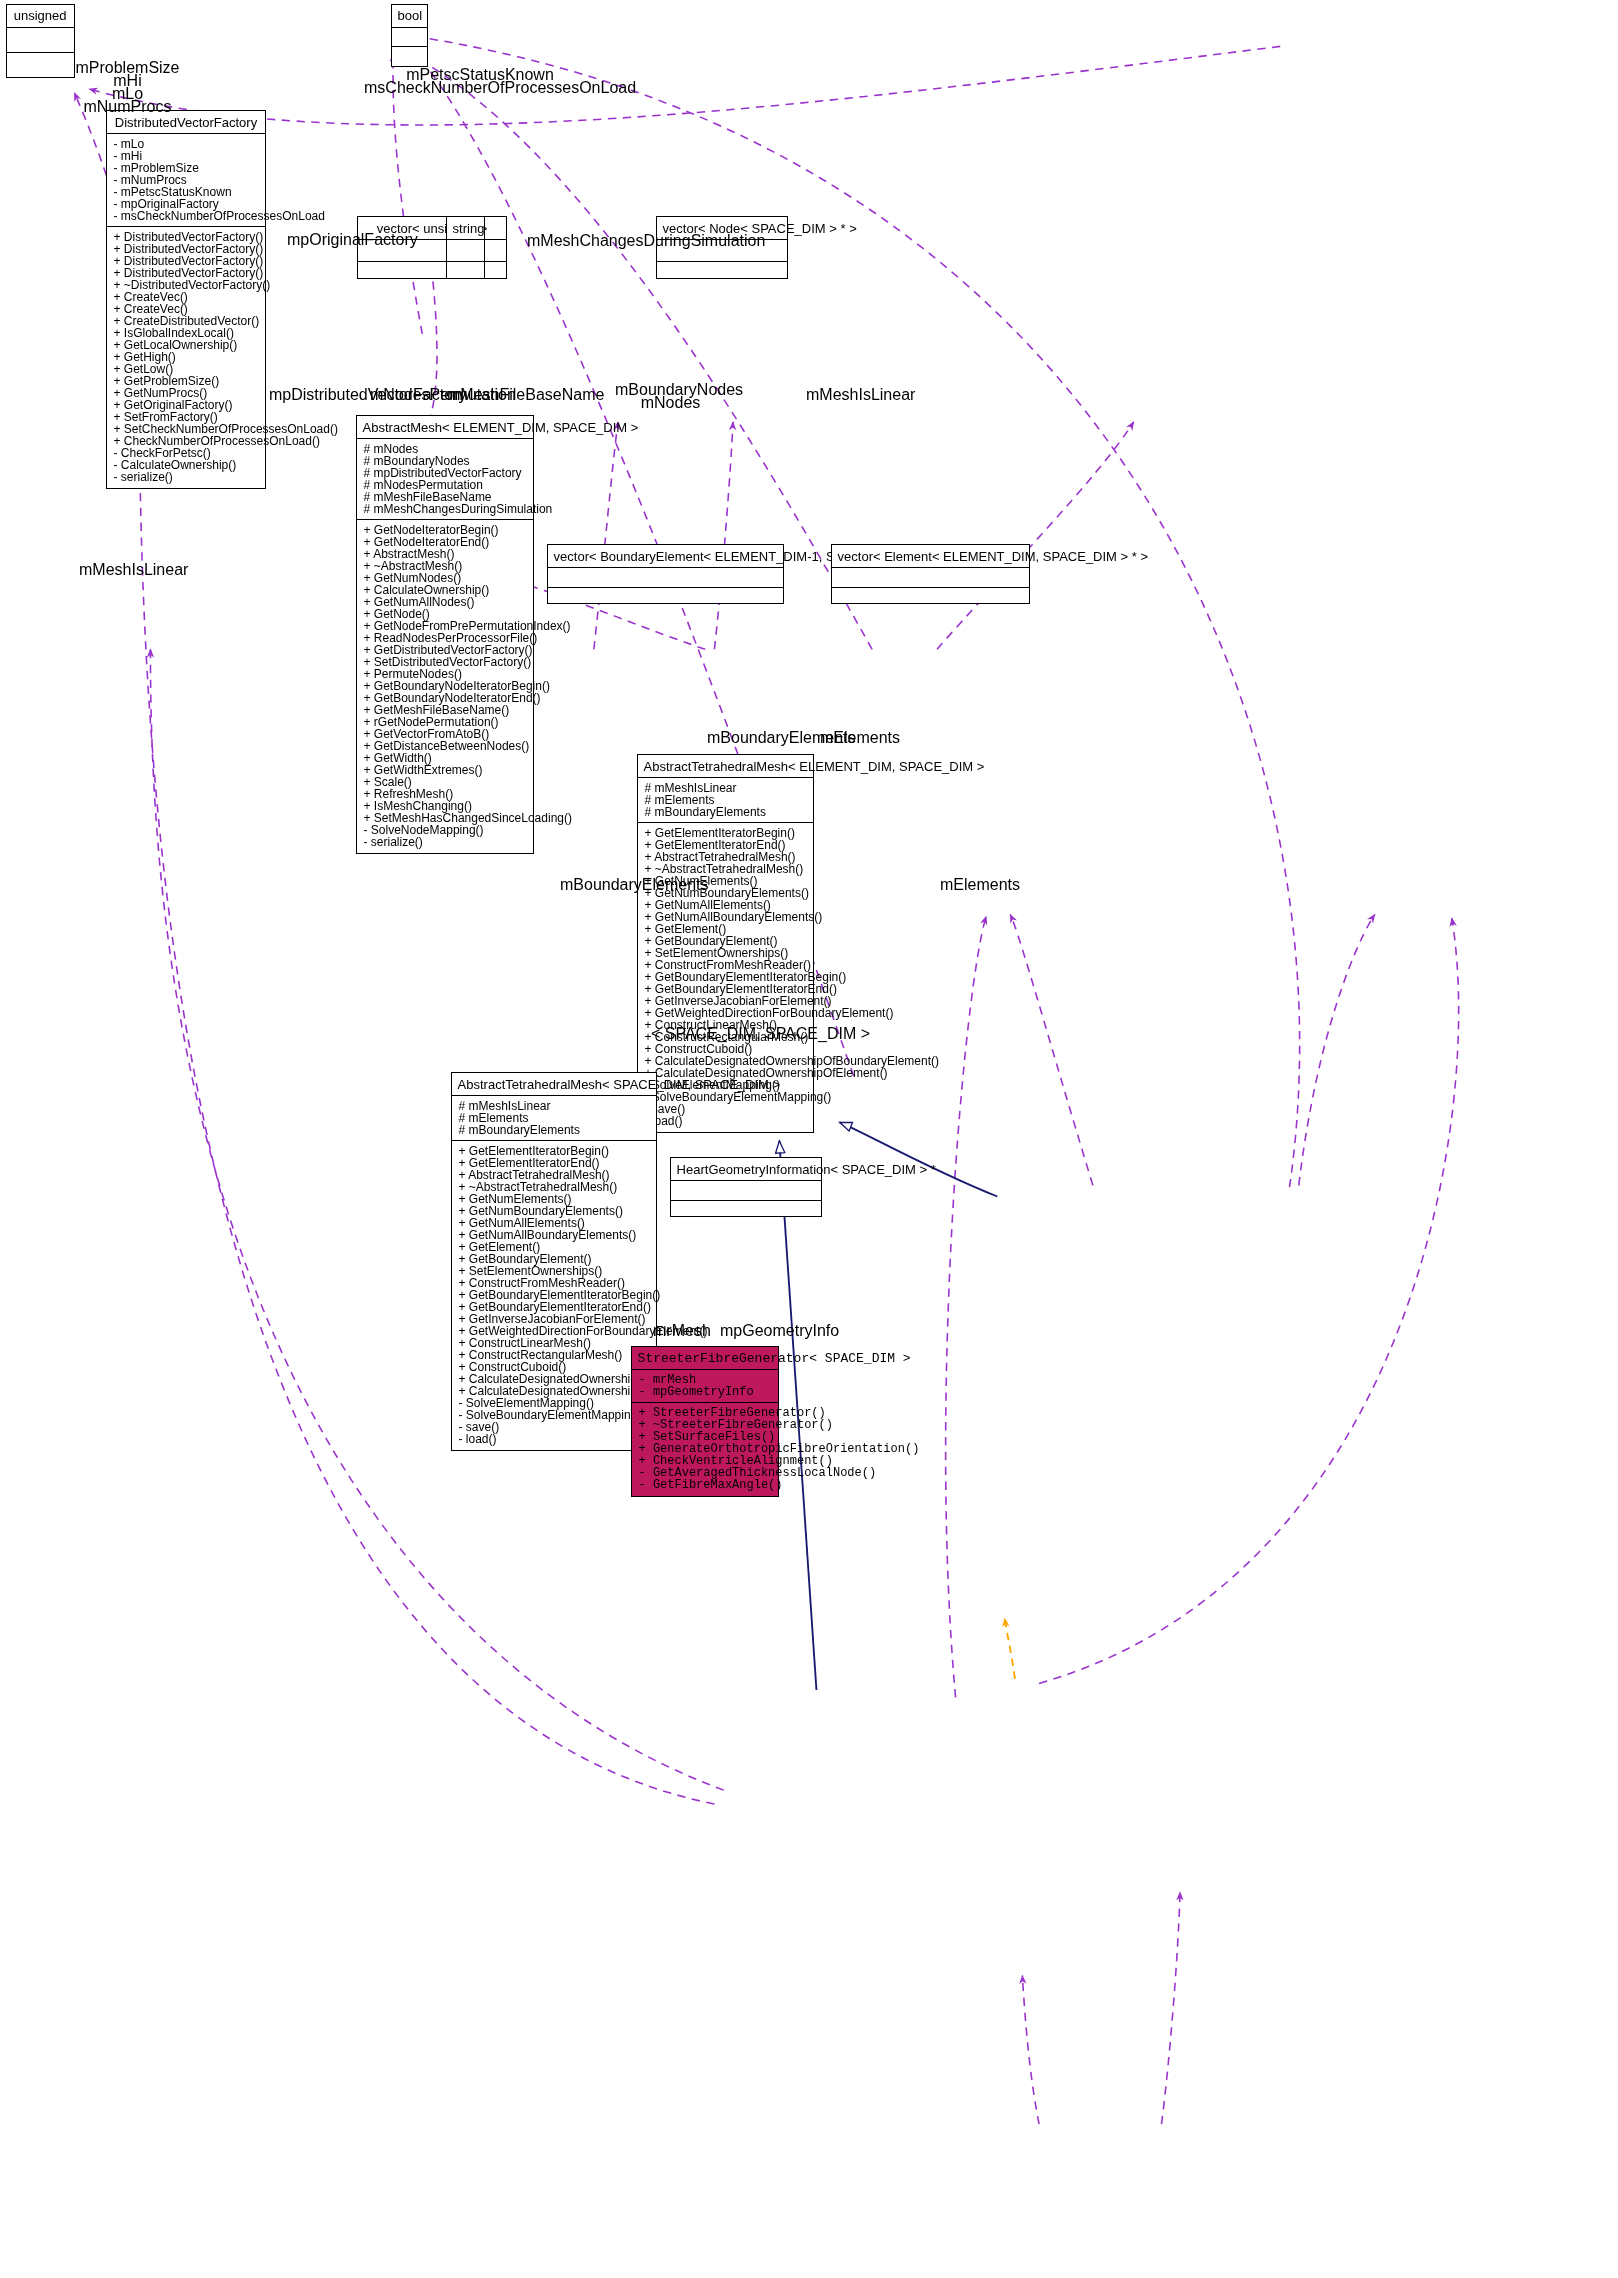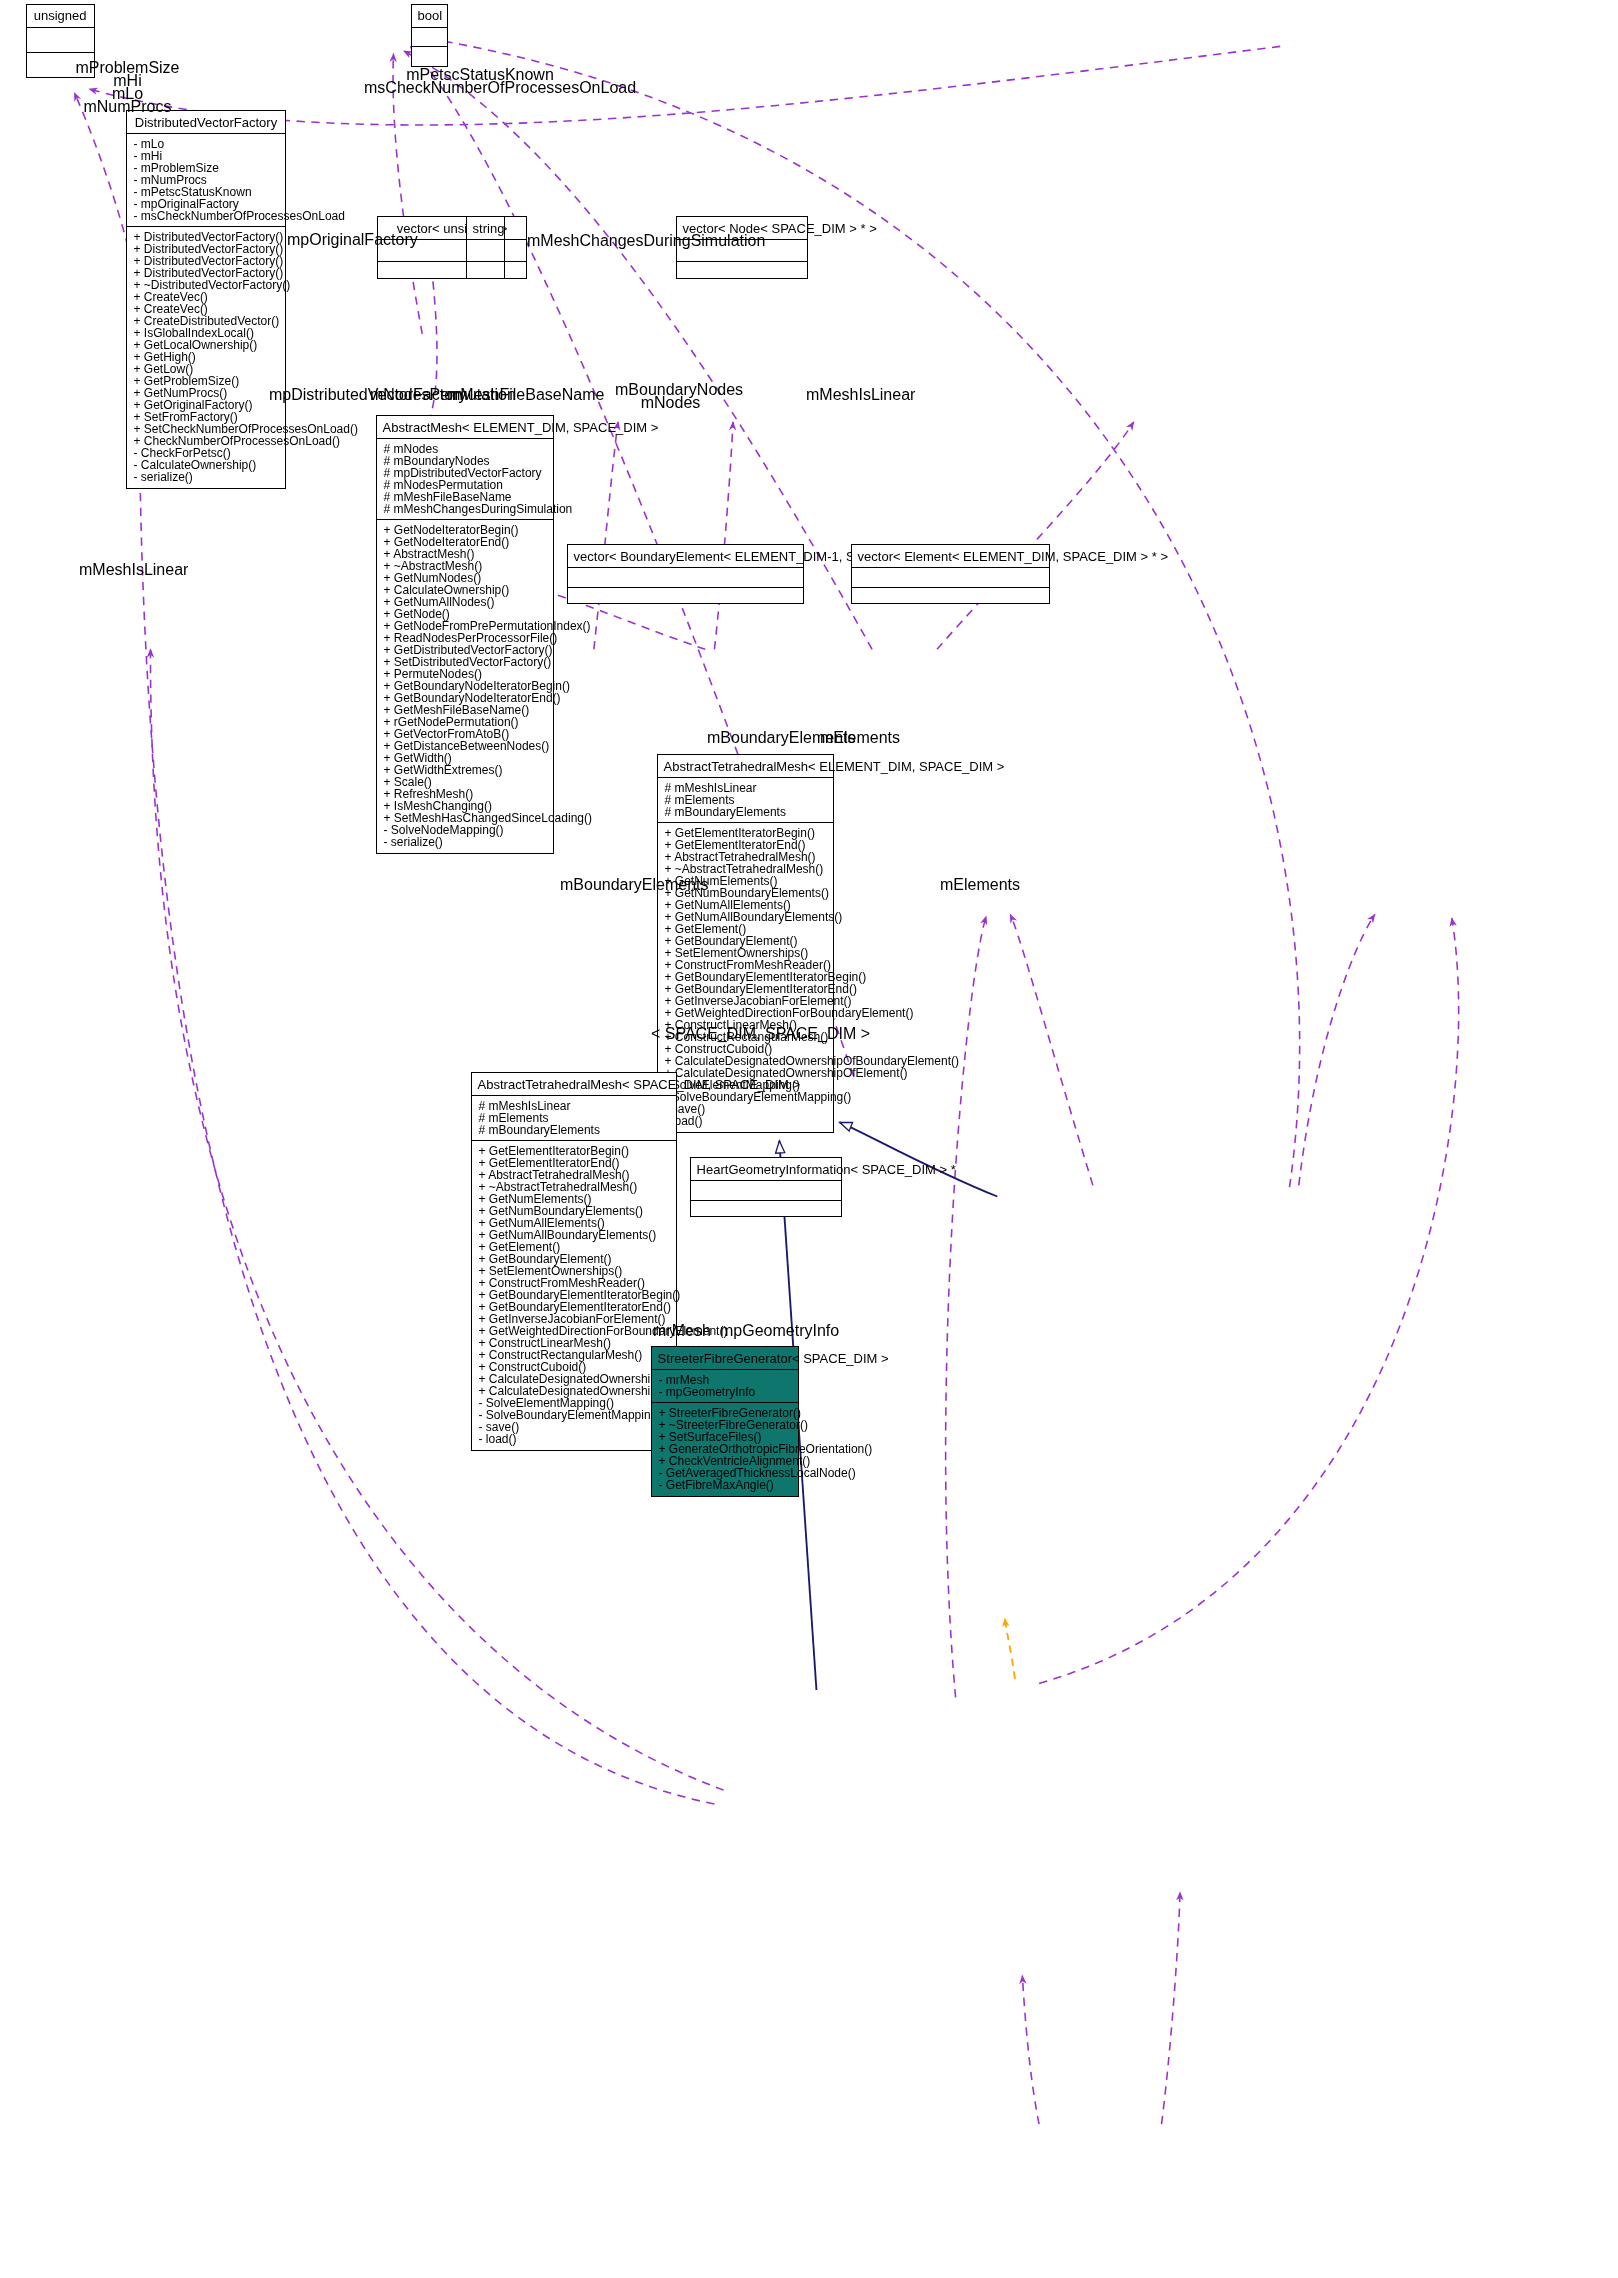--- a/index.html
+++ b/index.html
@@ -28,24 +28,24 @@
     pointer-events: none;
   }
   .node {
     position: absolute;
     box-sizing: border-box;
     border: 1.5px solid #000000;
     background: #ffffff;
     font-size: 12.5px;
     line-height: 1.0;
     color: #000000;
-    margin-left: 20px;
   }
   .node.filled {
-    background: #0f766e;
+    background: #be185d;
+    font-family: Liberation Mono, monospace;
   }
   .node .title {
     text-align: center;
     padding: 4.6px 5.6px 4.6px 5.6px;
     font-size: 13px;
     white-space: nowrap;
     border-bottom: 1.5px solid #000000;
   }
   .node .compartment {
     padding: 3.7px 5.6px 4.6px 6.5px;

